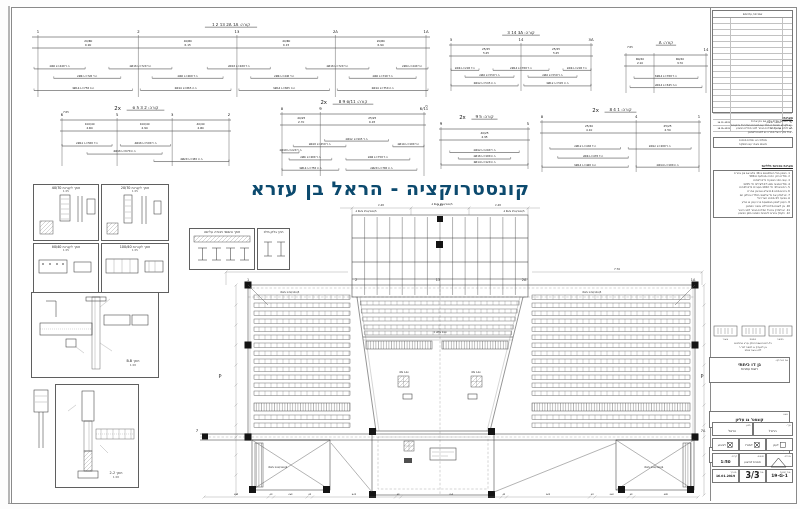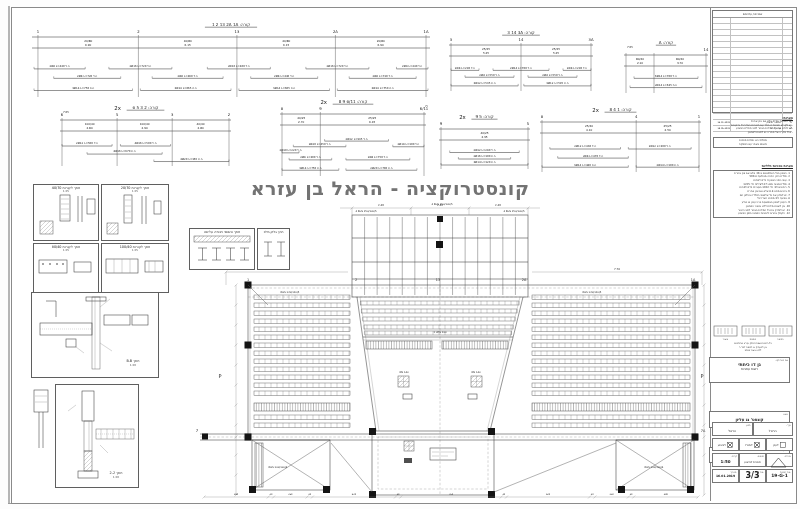--- a/index.html
+++ b/index.html
@@ -356,21 +356,21 @@
         <line x1="90.35000000000001" y1="60.2" x2="90.35000000000001" y2="62.2" class="lncol"></line>
         <text x="47.175000000000004" y="60.6" font-size="2.7" text-anchor="middle">3Ø14 L=480 ח.ת</text>
         <line x1="98.2" y1="62.2" x2="161" y2="62.2" class="ln" stroke-width="0.7"></line>
         <line x1="98.2" y1="60.2" x2="98.2" y2="62.2" class="lncol"></line>
         <line x1="161" y1="60.2" x2="161" y2="62.2" class="lncol"></line>
         <text x="129.6" y="60.6" font-size="2.7" text-anchor="middle">2Ø14 L=300 ח.ת</text>
       </svg>
     </div>
   </div>
 
-<div id="main-title" style="color: #737373;">קונסטרוקציה - הראל בן עזרא</div>
+<div id="main-title" style="color: #0c4a6e;">קונסטרוקציה - הראל בן עזרא</div>
 
 <div class="dbox" style="left:33px;top:184px;width:66px;height:57px;">
   <div class="dtitle">חתך לקורות 40/70</div>
   <div class="dscale">1:25</div>
   <div class="glyph">
     <svg width="64" height="44" viewBox="0 0 64 44">
       <rect x="26" y="2" width="10" height="26" class="ln"></rect>
       <path d="M27 6h8M27 11h8M27 16h8M27 21h8M27 26h8" class="lt"></path>
       <path d="M44 3v26M48 3v26" class="ln"></path>
       <rect x="53" y="6" width="8" height="15" class="ln"></rect>

